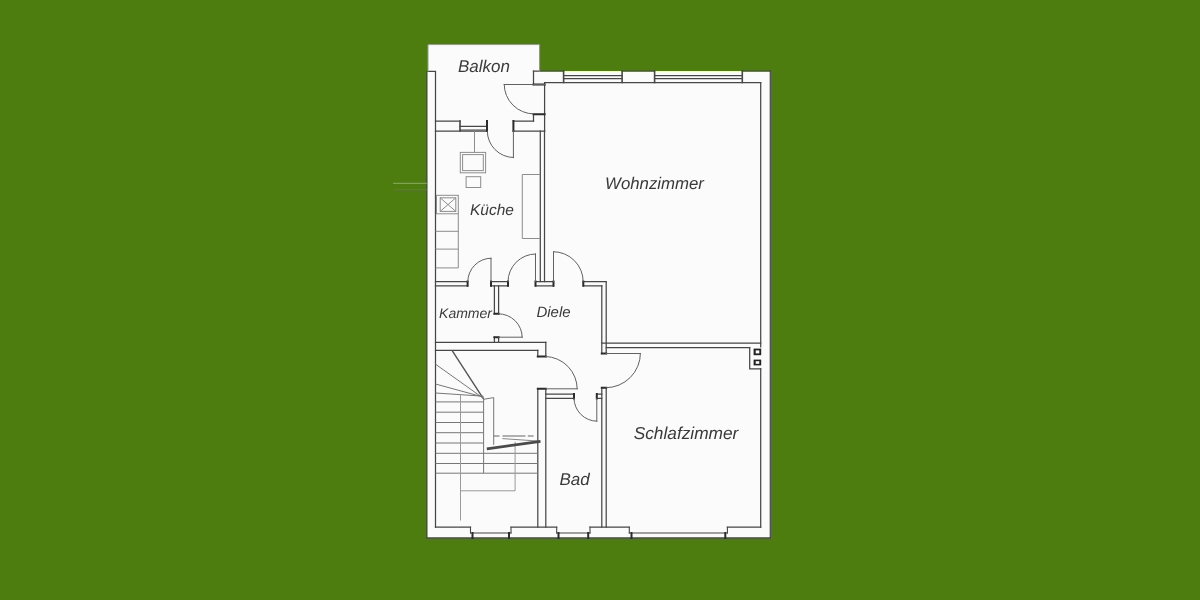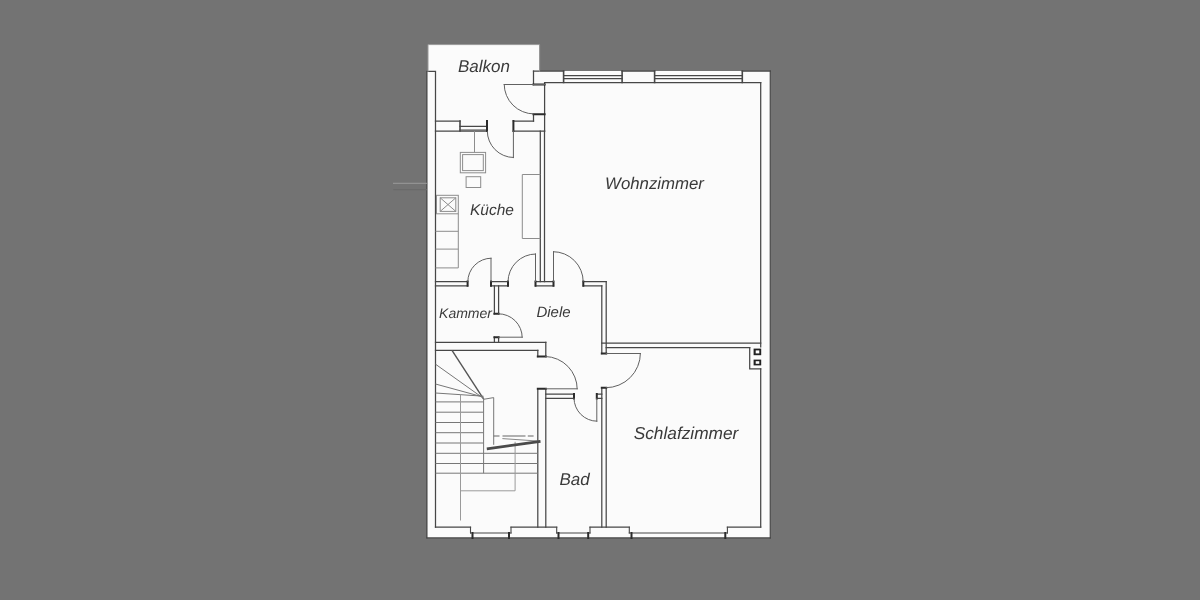--- a/index.html
+++ b/index.html
@@ -1,16 +1,16 @@
 <!DOCTYPE html>
 <html><head>
 <meta charset="utf-8">
 <style>
   html,body{margin:0;padding:0;background:#ffffff;}
-  .wrap{width:1200px;height:600px;position:relative;overflow:hidden;background:#737373;}
+  .wrap{width:1200px;height:600px;position:relative;overflow:hidden;background:#4d7c0f;}
   svg{position:absolute;left:0;top:0;}
   text{font-family:"Liberation Sans",sans-serif;font-style:italic;fill:#3a3a3a;-webkit-font-smoothing:antialiased;text-rendering:geometricPrecision;}
 </style>
 </head>
 <body>
 
 <div class="wrap">
 <svg width="1200" height="600" viewBox="0 0 1200 600">
 <defs>
 <g id="nil"></g>

